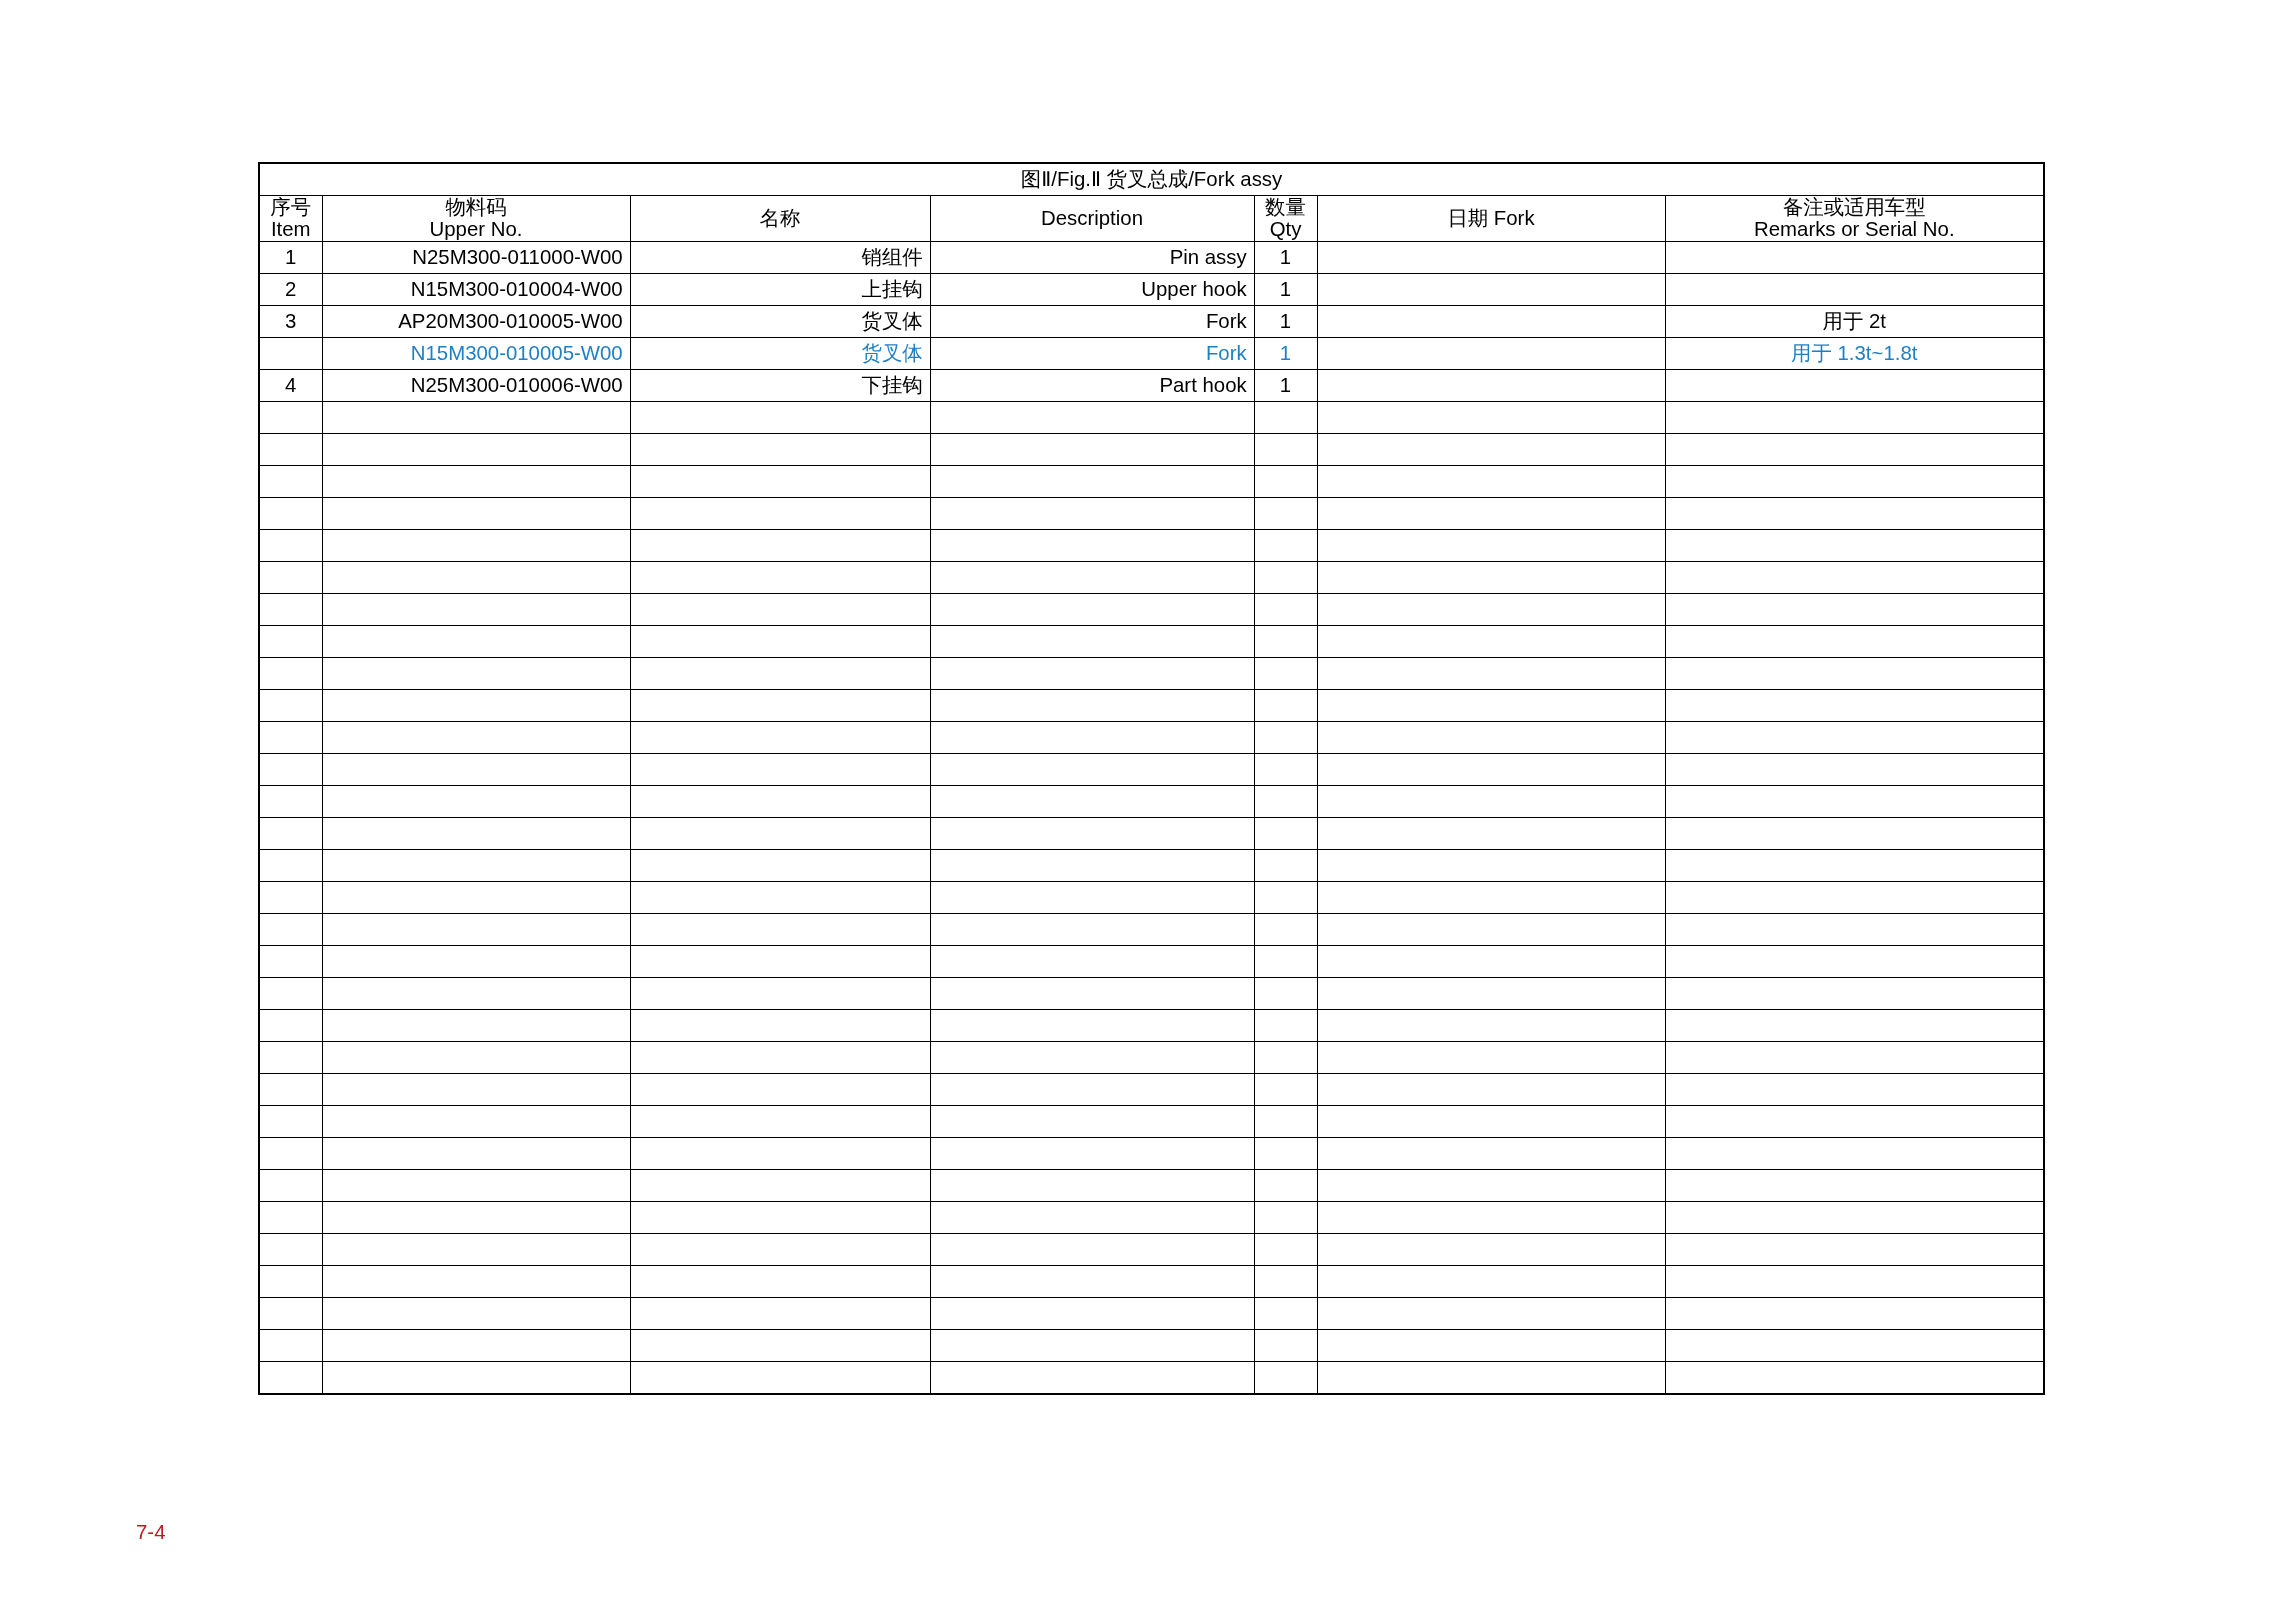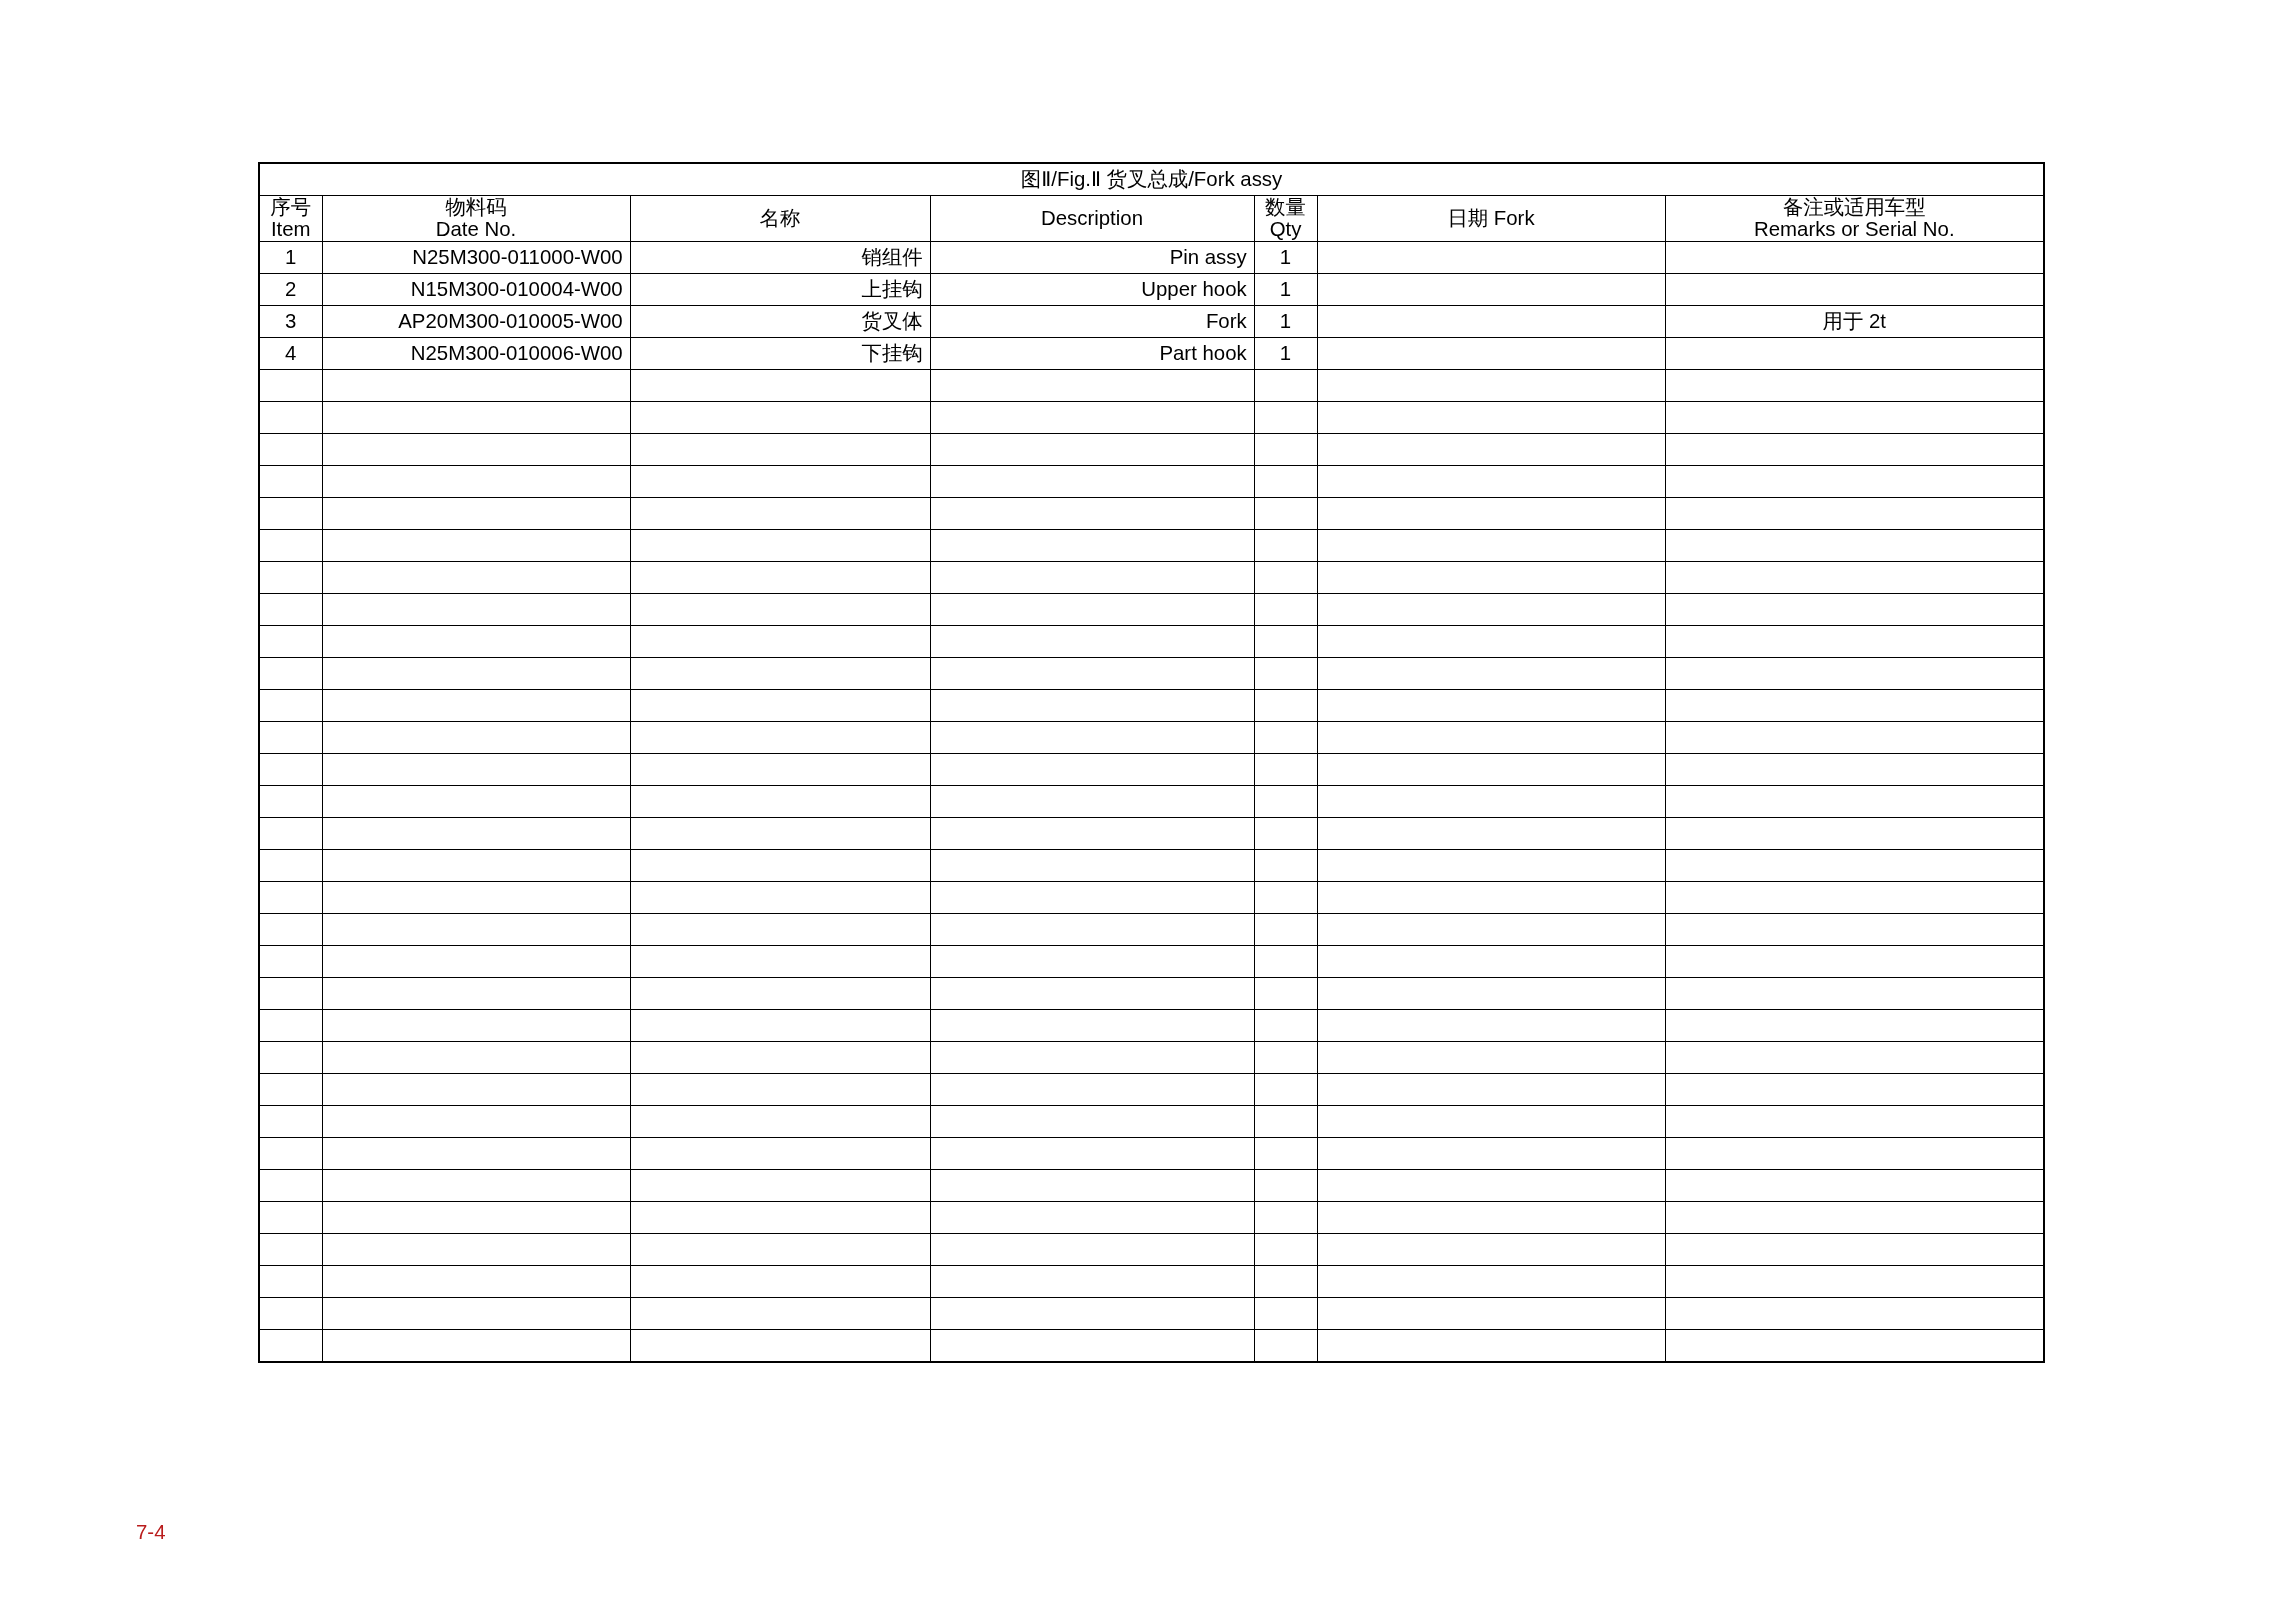--- a/index.html
+++ b/index.html
@@ -100,21 +100,21 @@
         <tr>
           <td class="title-cell" colspan="7">图Ⅱ/Fig.Ⅱ  货叉总成/Fork assy</td>
         </tr>
         <tr>
           <td class="hdr-cell">
             <span class="l1">序号</span>
             <span class="l2">Item</span>
           </td>
           <td class="hdr-cell">
             <span class="l1">物料码</span>
-            <span class="l2">Date No.</span>
+            <span class="l2">Upper No.</span>
           </td>
           <td class="hdr-cell">
             <span class="l1">名称</span>
           </td>
           <td class="hdr-cell">
             <span class="l1">Description</span>
           </td>
           <td class="hdr-cell">
             <span class="l1">数量</span>
             <span class="l2">Qty</span>
@@ -147,20 +147,29 @@
           </tr>
           <tr>
             <td class="c-center">3</td>
             <td class="c-left">AP20M300-010005-W00</td>
             <td class="c-left">货叉体</td>
             <td class="c-left">Fork</td>
             <td class="c-center">1</td>
             <td class="c-left"></td>
             <td class="c-center">用于 2t</td>
           </tr>
+          <tr class="row-alt">
+            <td class="c-center"></td>
+            <td class="c-left">N15M300-010005-W00</td>
+            <td class="c-left">货叉体</td>
+            <td class="c-left">Fork</td>
+            <td class="c-center">1</td>
+            <td class="c-left"></td>
+            <td class="c-center">用于 1.3t~1.8t</td>
+          </tr>
           <tr>
             <td class="c-center">4</td>
             <td class="c-left">N25M300-010006-W00</td>
             <td class="c-left">下挂钩</td>
             <td class="c-left">Part hook</td>
             <td class="c-center">1</td>
             <td class="c-left"></td>
             <td class="c-center"></td>
           </tr>
           <tr class="empty-row">

